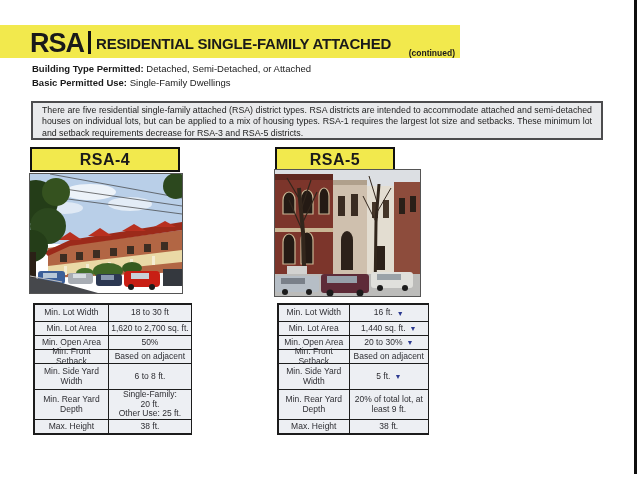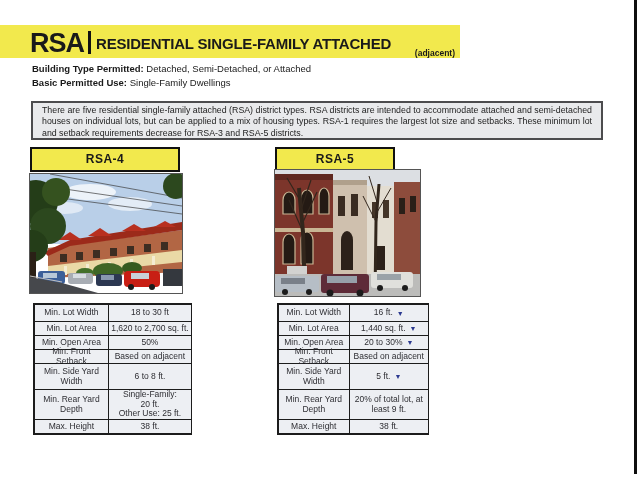--- a/index.html
+++ b/index.html
@@ -15,21 +15,21 @@
   
   .permit-line{position:absolute;left:32px;font-size:9.5px;white-space:nowrap;}
   .permit-line b{font-weight:bold;}
   #permit1{top:63px;} #permit2{top:77px;}
   
   .intro-box{position:absolute;left:31px;top:101px;width:572px;height:39px;box-sizing:border-box;
              background:#e9eaec;border:2px solid #4c4c4e;padding:2px 9px;
              font-size:8.8px;line-height:1.3;text-align:justify;color:#222;}
   
   .col-header{position:absolute;height:25px;box-sizing:border-box;background:#f2e94d;border:2px solid #111;
-              font-size:12px;font-weight:bold;text-align:center;line-height:21px;letter-spacing:0.5px;}
+              font-size:16px;font-weight:bold;text-align:center;line-height:21px;letter-spacing:0.5px;}
   #hdr-rsa4{left:30px;top:147px;width:150px;}
   #hdr-rsa5{left:275px;top:147px;width:120px;}
   
   .photo{position:absolute;outline:1px solid #555;}
   #photo-rsa4{left:30px;top:174px;width:152px;height:119px;}
   #photo-rsa5{left:275px;top:170px;width:145px;height:126px;}
   .photo svg{display:block;width:100%;height:100%;}
   
   .spec-table{position:absolute;top:303px;display:grid;grid-template-columns:47% 53%;
               grid-template-rows:16px 13px 13px 13px 25px 29px 13px;gap:1px;
@@ -54,21 +54,21 @@
 <body>
 
 <div id="screen">
 
   <div class="banner">
     <div class="banner-inner">
       <span class="banner-acronym">RSA</span>
       <span class="banner-divider"></span>
       <span class="banner-title">RESIDENTIAL SINGLE-FAMILY ATTACHED</span>
     </div>
-    <span class="banner-continued">(adjacent)</span>
+    <span class="banner-continued">(continued)</span>
   </div>
 
   <div class="permit-line" id="permit2"><b>Basic Permitted Use:</b><span> Single-Family Dwellings</span></div>
   <div class="permit-line" id="permit1"><b>Building Type Permitted:</b><span> Detached, Semi-Detached, or Attached</span></div>
 
   <div class="intro-box">There are five residential single-family attached (RSA) district types. RSA districts are intended to accommodate attached and semi-detached houses on individual lots, but can be applied to a mix of housing types. RSA-1 requires the largest lot size and setbacks. These minimum lot and setback requirements decrease for RSA-3 and RSA-5 districts.</div>
 
   <div class="col-header" id="hdr-rsa4">RSA-4</div>
   <div class="col-header" id="hdr-rsa5">RSA-5</div>
 

